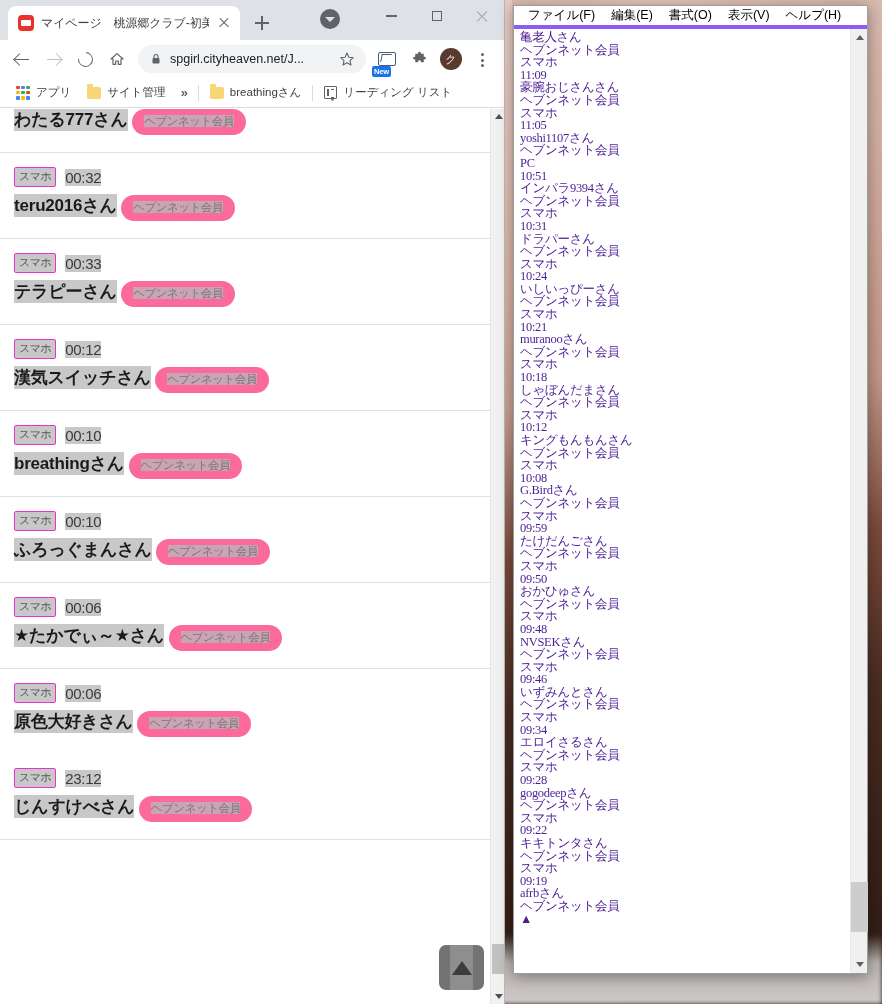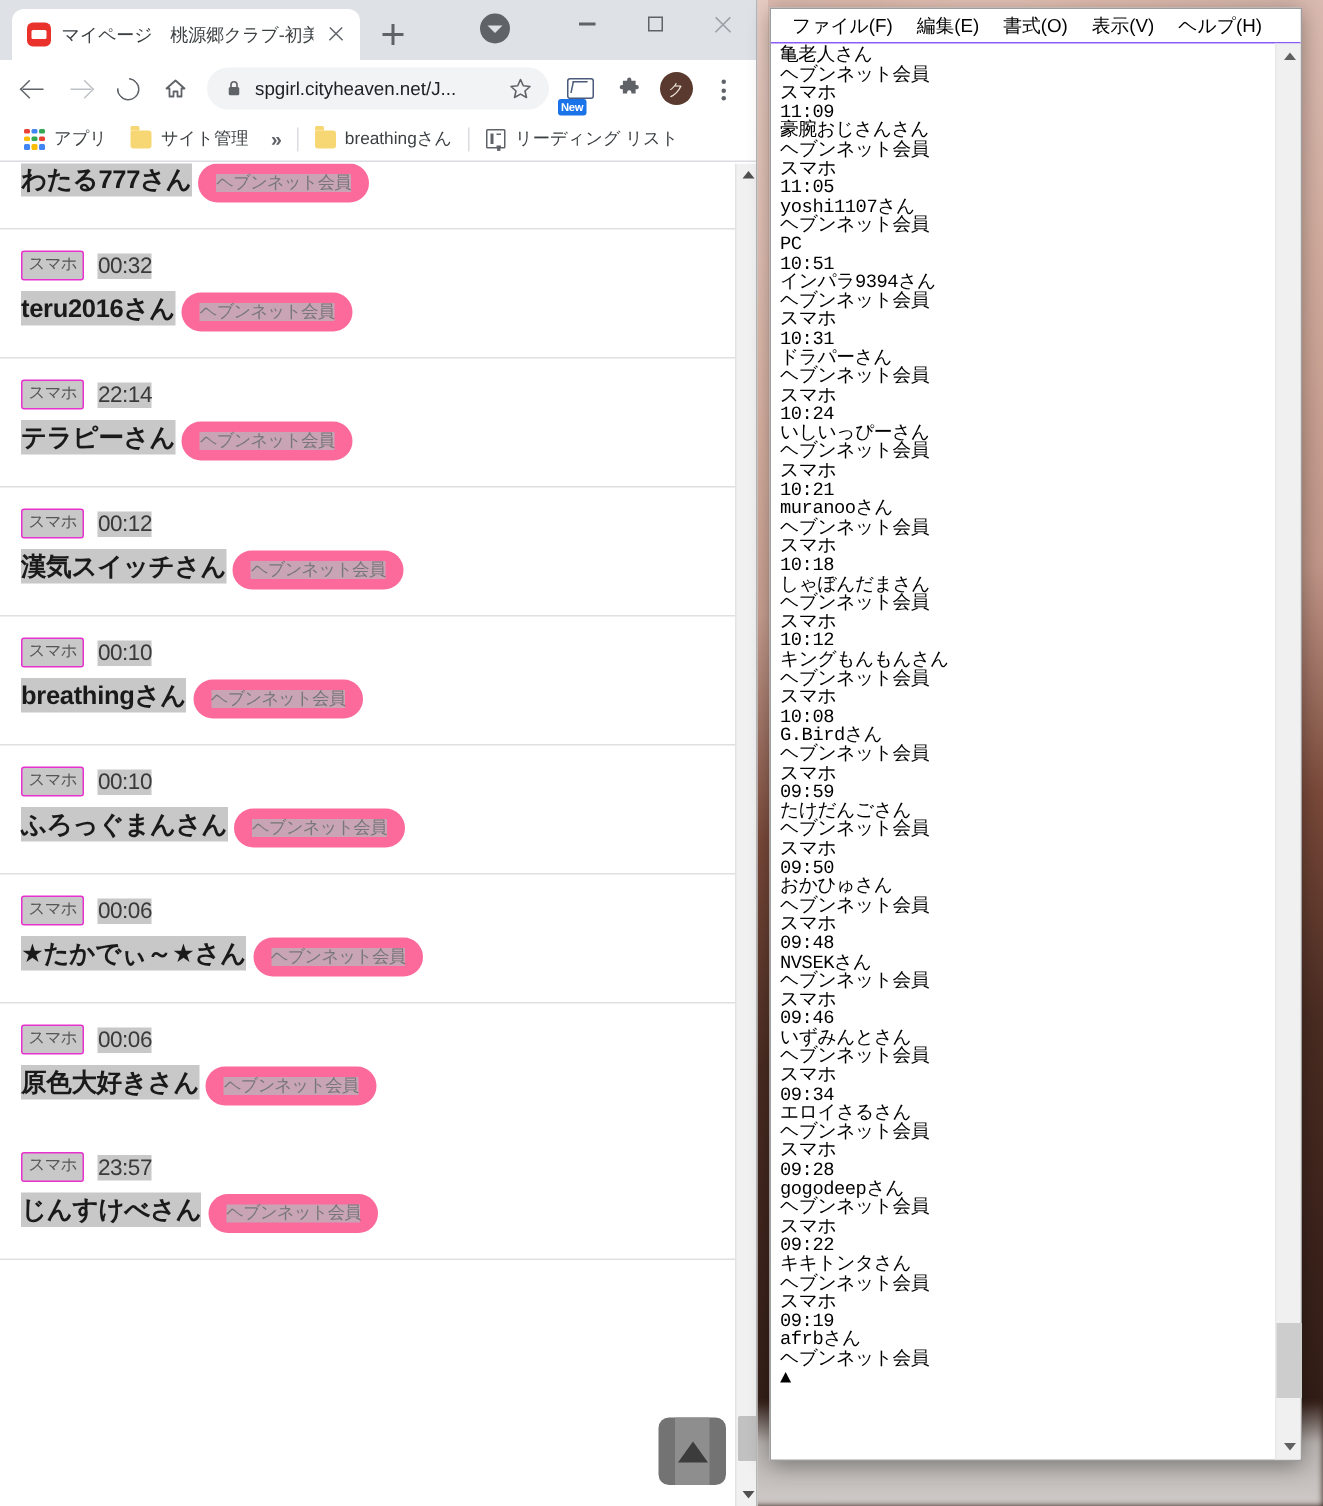--- a/index.html
+++ b/index.html
@@ -350,29 +350,29 @@
   .np-close-gl::before, .np-close-gl::after {
     content: ""; position: absolute; left: -1px; top: 6px;
     width: 15px; height: 1.2px; background: #333;
   }
   .np-close-gl::before { transform: rotate(45deg); }
   .np-close-gl::after  { transform: rotate(-45deg); }
   .np-menubar {
     height: 23px; flex: 0 0 23px; background: #fff;
     display: flex; align-items: center; padding-left: 6px;
     font-size: 12.5px; color: #000;
-    border-bottom: 1px solid #8b5cf6;
+    border-bottom: 4px solid #8b5cf6;
   }
   .np-menu-item { padding: 2px 8px; cursor: pointer; white-space: nowrap; }
   .np-body { flex: 1 1 auto; display: flex; min-height: 0; position: relative; }
   .np-text {
     flex: 1 1 auto; overflow: hidden;
-    font-family: Liberation Mono, monospace;
+    font-family: Liberation Serif, serif;
     font-size: 12.5px; line-height: 12.6px;
-    color: #000000; padding: 2px 12px 0 6px;
+    color: #4c1d95; padding: 2px 12px 0 6px;
     white-space: pre; letter-spacing: -0.3px;
   }
   .np-scrollbar {
     width: 17px; flex: 0 0 17px; background: #f0f0f0;
     border-left: 1px solid #e8e8e8; position: relative;
   }
   .np-sb-arrow {
     width: 17px; height: 17px; display: flex;
     align-items: center; justify-content: center; cursor: pointer;
     position: absolute; left: 0;
@@ -516,21 +516,21 @@
           <span class="device-tag">スマホ</span>
           <span class="entry-time">00:32</span>
         </div>
         <div class="entry-name">teru2016さん</div>
         <div class="member-badge"><span>ヘブンネット会員</span></div>
       </div>
 
       <div class="entry">
         <div class="entry-meta">
           <span class="device-tag">スマホ</span>
-          <span class="entry-time">22:14</span>
+          <span class="entry-time">00:33</span>
         </div>
         <div class="entry-name">テラピーさん</div>
         <div class="member-badge"><span>ヘブンネット会員</span></div>
       </div>
 
       <div class="entry">
         <div class="entry-meta">
           <span class="device-tag">スマホ</span>
           <span class="entry-time">00:12</span>
         </div>
@@ -571,21 +571,21 @@
           <span class="entry-time">00:06</span>
         </div>
         <div class="entry-name">原色大好きさん</div>
         <div class="member-badge"><span>ヘブンネット会員</span></div>
       </div>
 
 
       <div class="entry">
         <div class="entry-meta">
           <span class="device-tag">スマホ</span>
-          <span class="entry-time">23:57</span>
+          <span class="entry-time">23:12</span>
         </div>
         <div class="entry-name">じんすけべさん</div>
         <div class="member-badge"><span>ヘブンネット会員</span></div>
       </div>
 
     </div>
 
     <div id="scroll-top-btn">
       <span class="tri"></span>
     </div>

